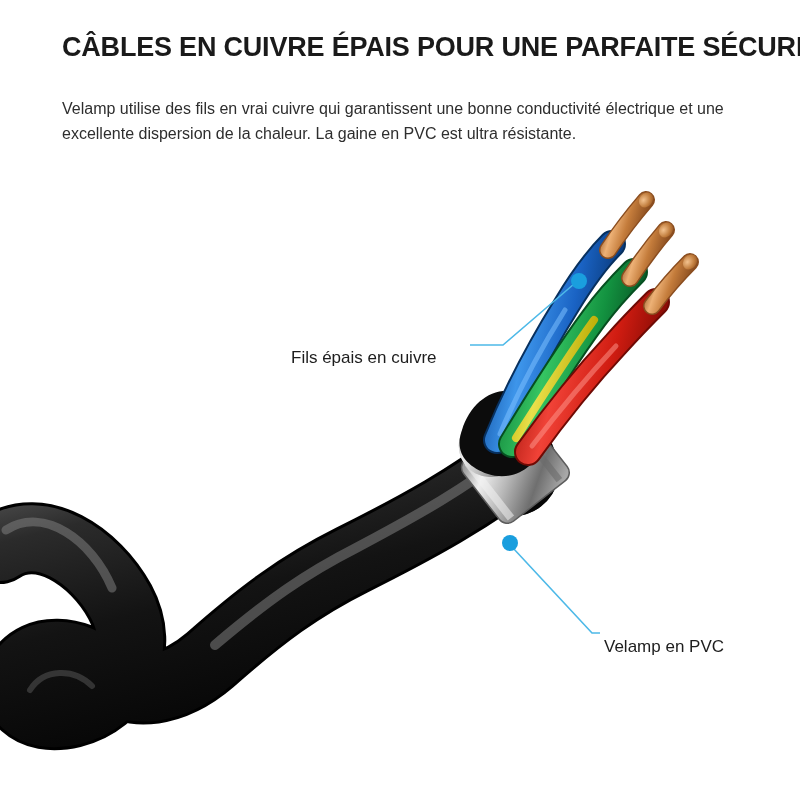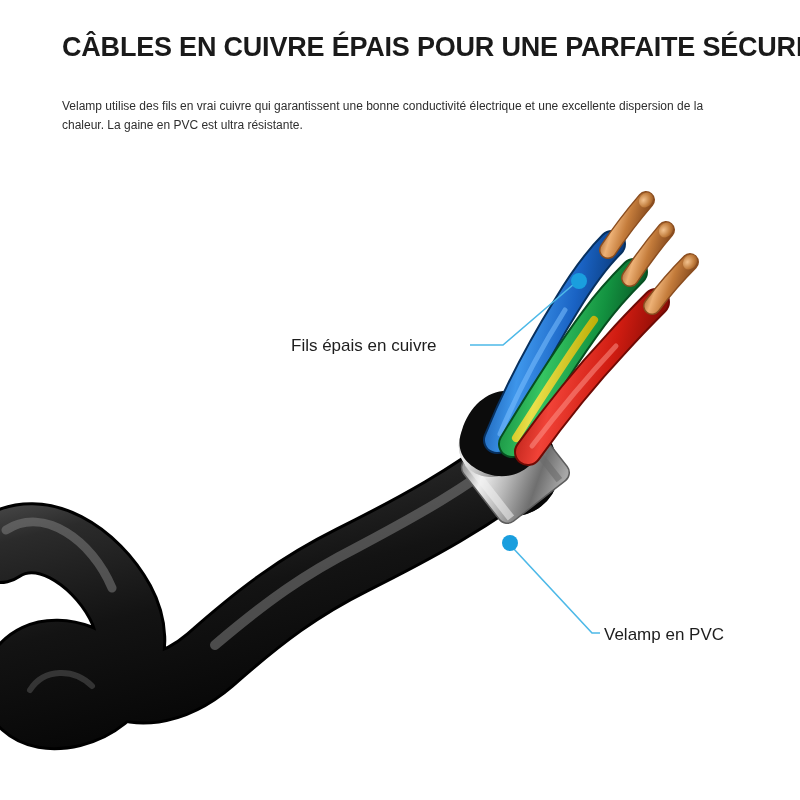--- a/index.html
+++ b/index.html
@@ -27,37 +27,38 @@
     color: #1a1a1a;
     line-height: 1.15;
     white-space: nowrap;
   }
   .subcopy {
     position: absolute;
     left: 62px;
     top: 97px;
     width: 670px;
     font-family: "Liberation Sans", sans-serif;
-    font-size: 12px;
+    font-size: 16px;
     color: #2e2e2e;
     line-height: 1.55;
   }
   .art {
     position: absolute;
     left: 0;
     top: 0;
     width: 800px;
     height: 800px;
   }
   .label {
     position: absolute;
     font-family: "Liberation Sans", sans-serif;
     font-size: 17px;
     color: #1d1d1d;
     white-space: nowrap;
+    margin-top: 12px;
   }
   .label-wires {
     left: 291px;
     top: 336px;
   }
   .label-sheath {
     left: 604px;
     top: 625px;
   }
 </style>

